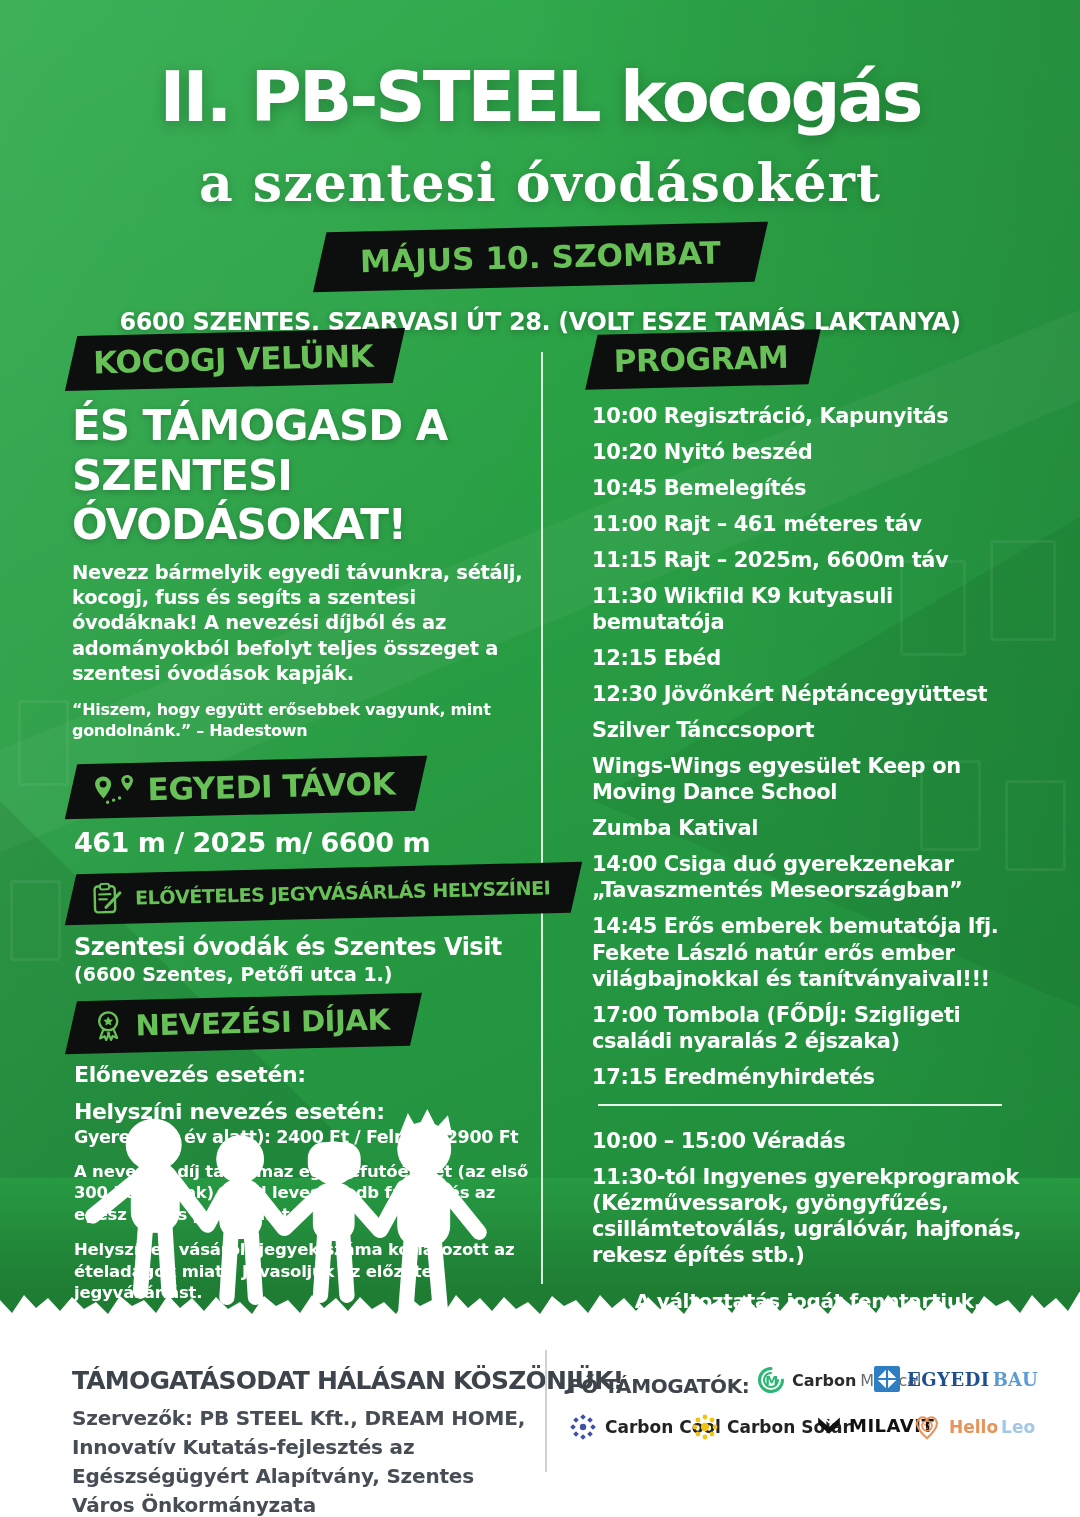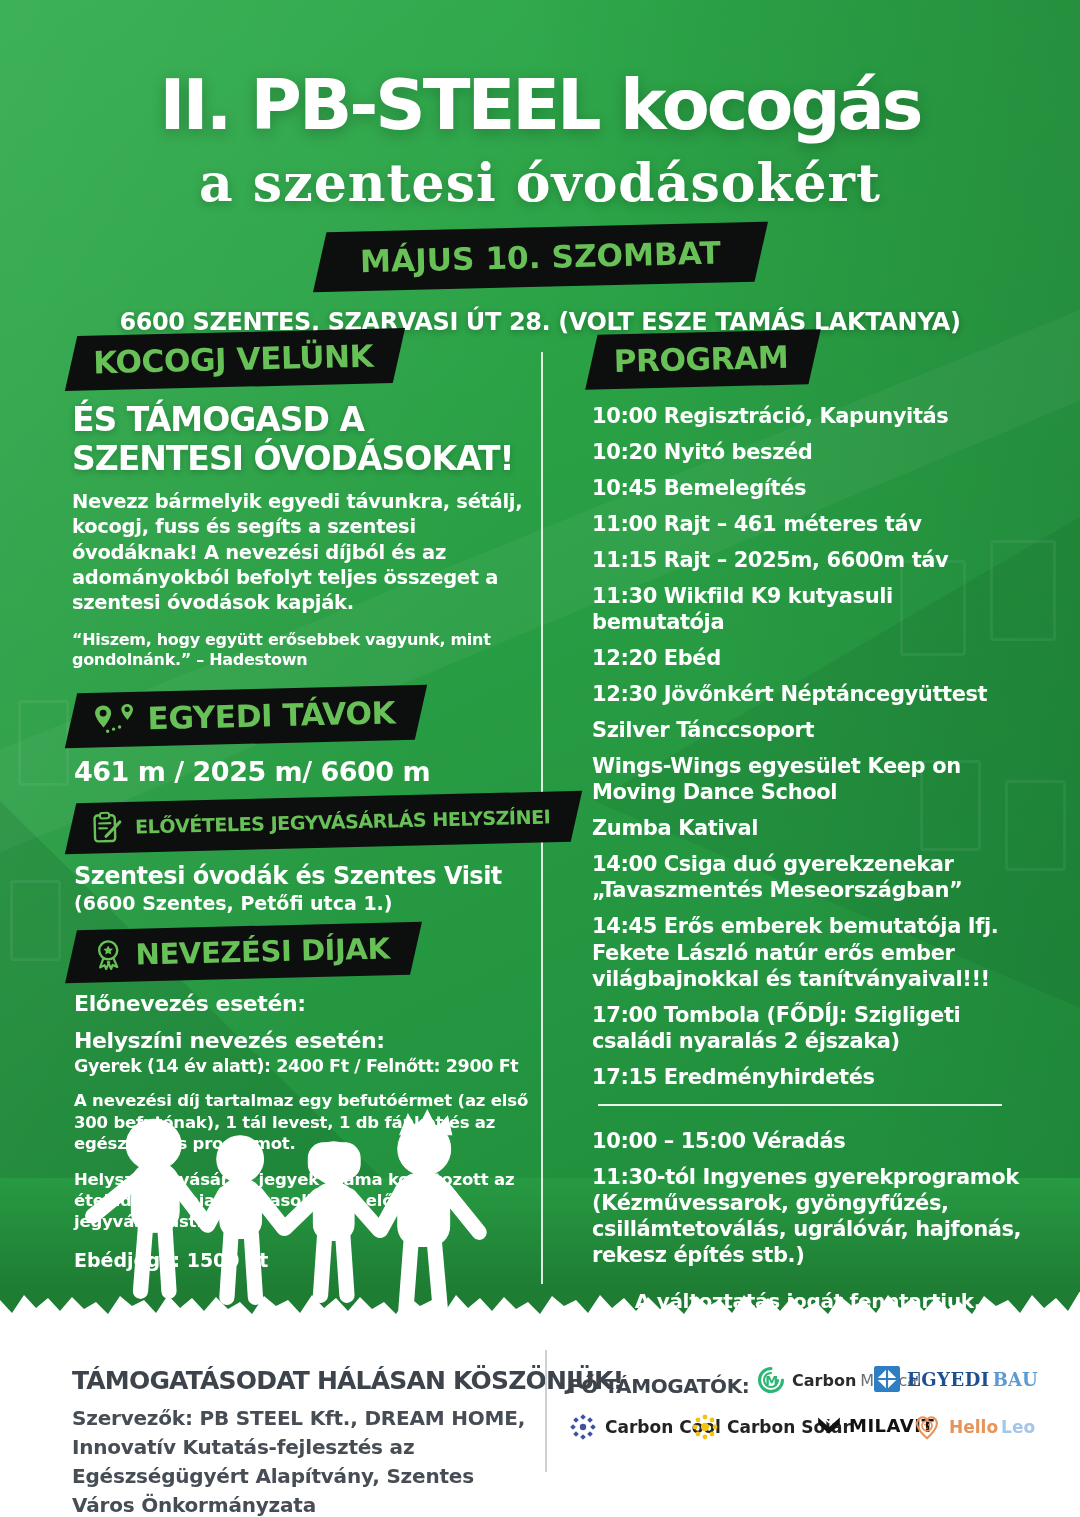--- a/index.html
+++ b/index.html
@@ -21,21 +21,21 @@
     clip-path:polygon(0 100%,0 62%,46% 100%);background:rgba(0,25,8,.10);}
   .shade.s5{left:0;top:0;width:100%;height:100%;
     clip-path:polygon(100% 40%,100% 78%,55% 62%);background:rgba(0,25,8,.07);}
   .win{position:absolute;border:3px solid rgba(255,255,255,.06);border-radius:3px;}
   
   .ground{position:absolute;left:0;top:1178px;width:1080px;height:114px;
     background:linear-gradient(180deg,#279a43 0%,#1e7c33 100%);}
   .grass{position:absolute;left:0;top:1291px;width:1080px;height:27px;display:block;}
   
   .hrow{position:absolute;left:0;width:100%;display:flex;justify-content:center;}
-  .title{top:64px;font-size:70px;font-weight:800;color:#fff;letter-spacing:-3px;
+  .title{top:56px;font-size:70px;font-weight:800;color:#fff;letter-spacing:-3px;
     text-shadow:0 4px 14px rgba(0,40,12,.28);}
   .subtitle{top:152px;font-family:"DejaVu Serif","Liberation Serif",serif;
     font-weight:700;font-size:52px;color:#fff;letter-spacing:1px;
     text-shadow:0 3px 10px rgba(0,40,12,.25);}
   .dateband{top:227px;}
   .address{top:308px;font-size:24px;font-weight:800;color:#fff;letter-spacing:-.4px;
     text-shadow:0 2px 6px rgba(0,30,10,.3);}
   
   .banner{display:inline-block;background:#0d0e0e;color:#68c157;
     transform:skewX(-14deg) rotate(-1.4deg);padding:9px 26px 10px 22px;}
@@ -44,21 +44,21 @@
   .banner.big .in{font-size:31px;}
   .banner.date{padding:12px 40px;}
   .banner.date .in{font-size:31px;letter-spacing:0;}
   .banner svg{flex:0 0 auto;display:block;}
   
   .col{position:absolute;top:332px;color:#fff;}
   .col.left{left:72px;width:470px;}
   .col.right{left:592px;width:432px;}
   .v-divider{position:absolute;left:541px;top:352px;width:2px;height:932px;
     background:rgba(255,255,255,.85);}
-  .headline{margin:14px 0 10px 0;font-size:33px;line-height:1.18;font-weight:800;
+  .headline{margin:14px 0 10px 0;font-size:42px;line-height:1.18;font-weight:800;
     letter-spacing:-1px;text-shadow:0 2px 6px rgba(0,30,10,.25);}
   .intro{margin:6px 0 14px 0;font-size:19.5px;line-height:1.3;font-weight:700;letter-spacing:-.3px;}
   .quote{margin:0 0 18px 0;font-size:16px;line-height:1.3;font-weight:700;letter-spacing:-.3px;}
   .distances{margin:12px 0 10px 2px;font-size:27px;font-weight:800;letter-spacing:-.5px;}
   .place{margin:14px 0 2px 2px;font-size:24px;font-weight:800;letter-spacing:-.5px;}
   .place-sub{margin:0 0 12px 2px;font-size:19px;font-weight:700;}
   .fee{margin:12px 0 2px 2px;}
   .fee-label{font-size:22px;font-weight:800;letter-spacing:-.4px;}
   .fee-val{font-size:17.5px;font-weight:800;letter-spacing:-.4px;margin-top:3px;}
   .note{margin:14px 0 0 2px;font-size:16.5px;line-height:1.3;font-weight:700;letter-spacing:-.2px;}
@@ -201,21 +201,21 @@
     <div class="banner big">
       <span class="in">PROGRAM</span>
     </div>
     <div class="p-list" id="program-list">
         <div class="p-item">10:00 Regisztráció, Kapunyitás</div>
         <div class="p-item">10:20 Nyitó beszéd</div>
         <div class="p-item">10:45 Bemelegítés</div>
         <div class="p-item">11:00 Rajt – 461 méteres táv</div>
         <div class="p-item">11:15 Rajt – 2025m, 6600m táv</div>
         <div class="p-item">11:30 Wikfild K9 kutyasuli bemutatója</div>
-        <div class="p-item">12:20 Ebéd</div>
+        <div class="p-item">12:15 Ebéd</div>
         <div class="p-item">12:30 Jövőnkért Néptáncegyüttest</div>
         <div class="p-item">Szilver Tánccsoport</div>
         <div class="p-item">Wings-Wings egyesület Keep on Moving Dance School</div>
         <div class="p-item">Zumba Katival</div>
         <div class="p-item">14:00 Csiga duó gyerekzenekar „Tavaszmentés Meseországban”</div>
         <div class="p-item">14:45 Erős emberek bemutatója Ifj. Fekete László natúr erős ember világbajnokkal és tanítványaival!!!</div>
         <div class="p-item">17:00 Tombola (FŐDÍJ: Szigligeti családi nyaralás 2 éjszaka)</div>
         <div class="p-item">17:15 Eredményhirdetés</div>
       </div>
     <div class="h-divider"></div>

